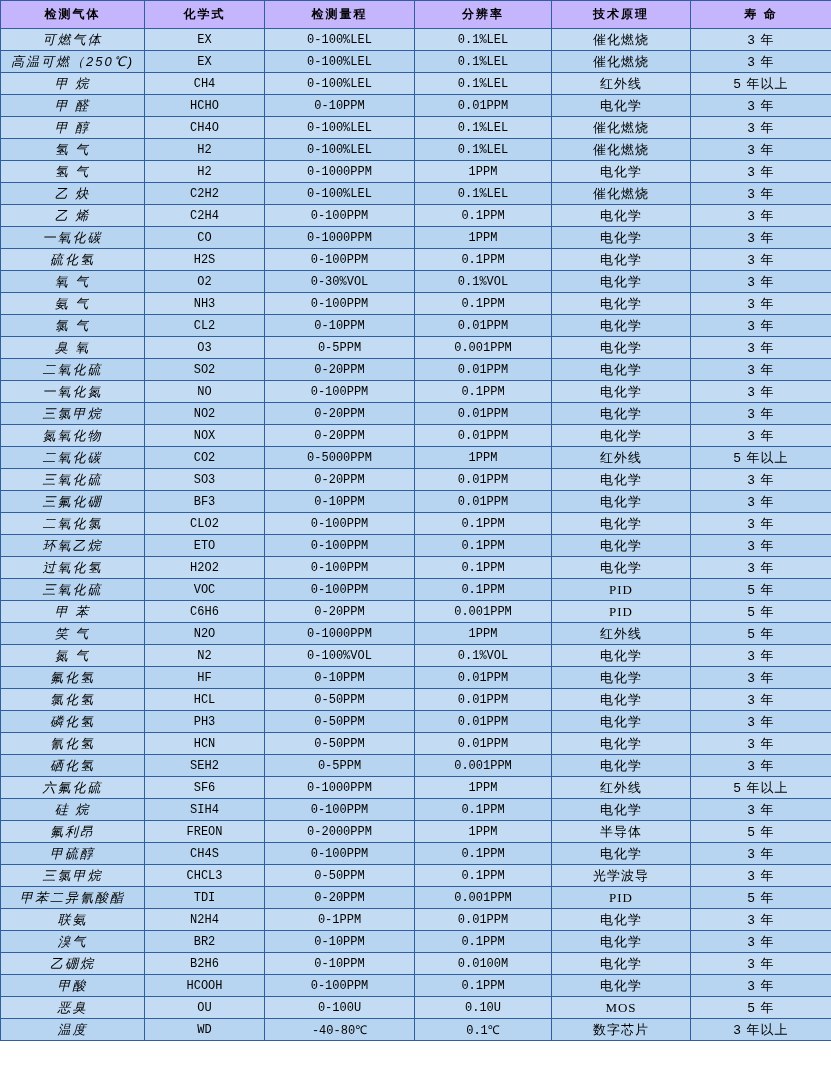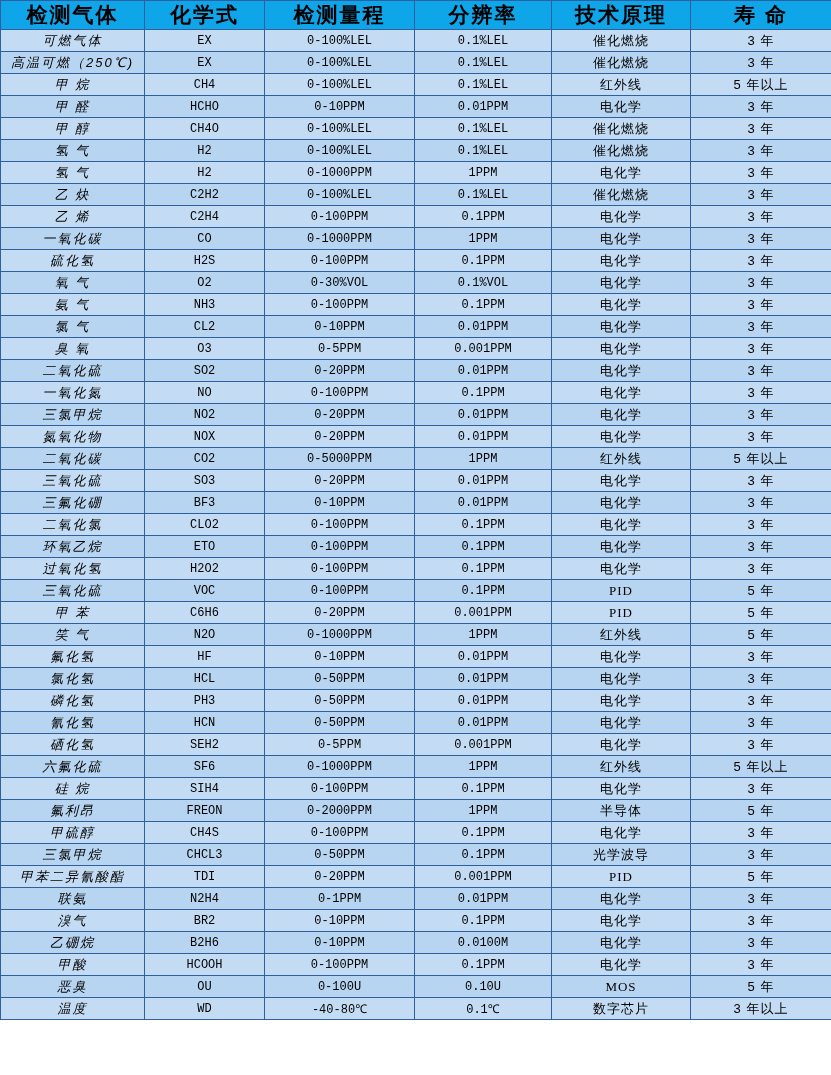--- a/index.html
+++ b/index.html
@@ -27,22 +27,22 @@
     border: 1px solid #2f5fa0;
     text-align: center;
     vertical-align: middle;
     color: #000000;
     padding: 0;
     overflow: hidden;
     white-space: nowrap;
   }
   #gas-table thead th {
     height: 27px;
-    background: #0ea5e9;
-    font-size: 21px;
+    background: #c4b5fd;
+    font-size: 12px;
     font-weight: bold;
     letter-spacing: 2px;
     margin-left: 8px;
   }
   #gas-table tbody td {
     height: 21px;
     font-size: 13px;
     background: #c3dcf4;
   }
   #gas-table tbody tr:nth-child(even) td {
@@ -308,20 +308,28 @@
       </tr>
       <tr>
         <td class="name">笑 气</td>
         <td class="formula">N2O</td>
         <td class="range">0-1000PPM</td>
         <td class="resolution">1PPM</td>
         <td class="principle">红外线</td>
         <td class="life">5 年</td>
       </tr>
       <tr>
+        <td class="name">氮 气</td>
+        <td class="formula">N2</td>
+        <td class="range">0-100%VOL</td>
+        <td class="resolution">0.1%VOL</td>
+        <td class="principle">电化学</td>
+        <td class="life">3 年</td>
+      </tr>
+      <tr>
         <td class="name">氟化氢</td>
         <td class="formula">HF</td>
         <td class="range">0-10PPM</td>
         <td class="resolution">0.01PPM</td>
         <td class="principle">电化学</td>
         <td class="life">3 年</td>
       </tr>
       <tr>
         <td class="name">氯化氢</td>
         <td class="formula">HCL</td>

